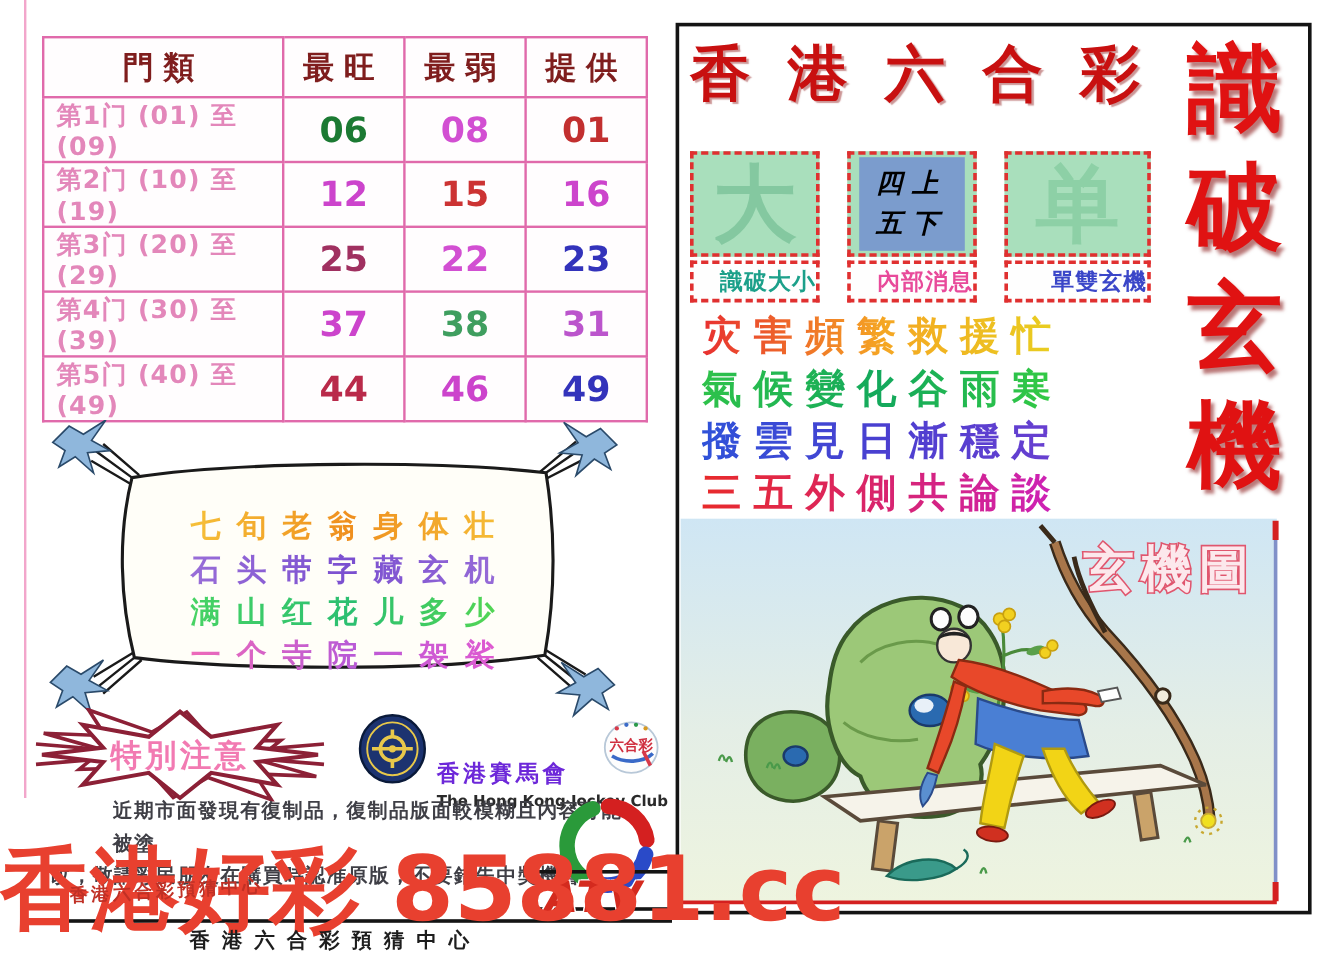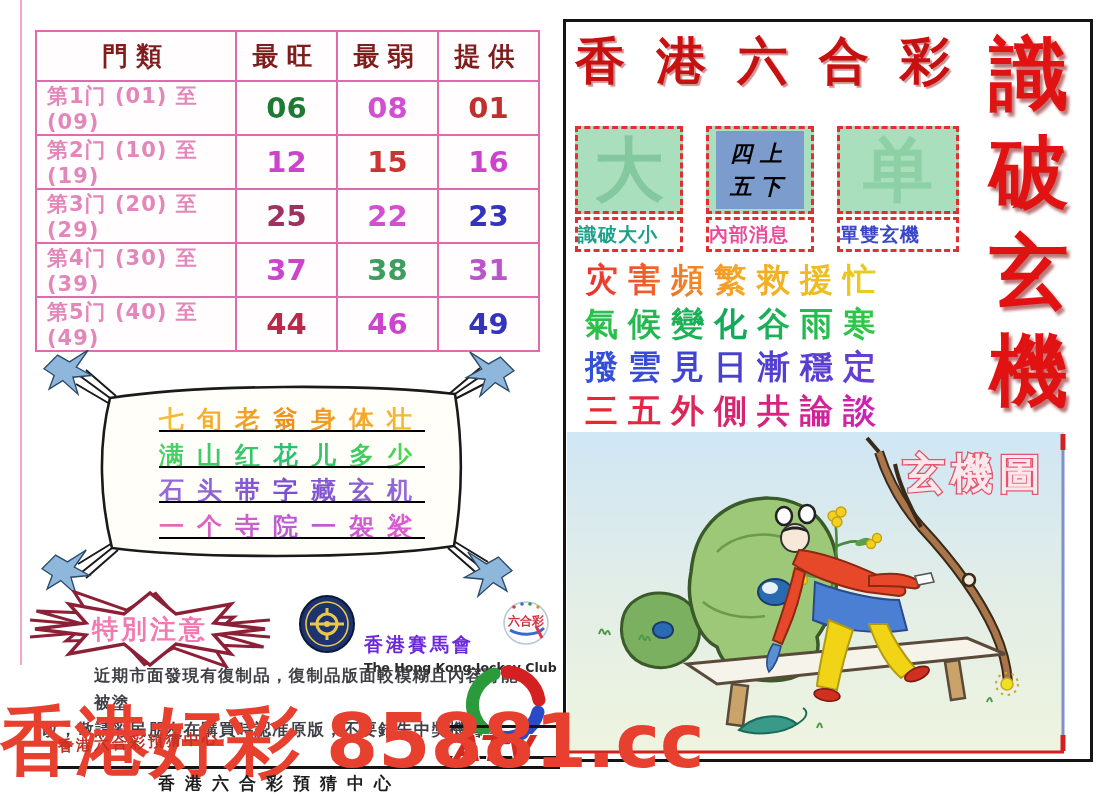--- a/index.html
+++ b/index.html
@@ -47,21 +47,21 @@
   .vertical-title span { display:block; font-family:"DejaVu Serif","Liberation Serif",serif;
     font-size:79px; line-height:99px; font-weight:900; color:#e01212;
     text-shadow:3px 4px 3px rgba(130,10,10,.55); }
 
   .hint-boxes { display:flex; justify-content:space-between; width:384px; }
   .mbox { display:flex; flex-direction:column; }
   .mmain { height:88px; border:3px dashed #e03030; background:#a9dfbc; display:flex; align-items:center; justify-content:center; }
   .mmain .bigchar { font-size:70px; font-weight:900; line-height:80px; }
   .inner-blue { width:86%; height:78px; background:#7b9ccd; display:flex; flex-direction:column; align-items:center; justify-content:center; }
   .inner-blue div { font-size:22px; font-weight:900; letter-spacing:8px; line-height:33px; color:#000000;font-style:italic; }
-  .mlabel { margin-top:3px; border:3px dashed #e03030; background:#fefefe; text-align:left;
+  .mlabel { margin-top:3px; border:3px dashed #e03030; background:#fefefe; text-align:right;
     font-size:19px; font-weight:900; letter-spacing:1px; padding:2px 0 1px; }
 
   .rpoem-line { font-size:33px; font-weight:900; letter-spacing:10px; line-height:43.5px; white-space:nowrap;
     font-family:"DejaVu Serif","Liberation Serif",serif; }
 
   .vline-pink { width:2px; background:#f2a6cb; }
 </style>
 </head>
 <body>
 
@@ -126,24 +126,24 @@
     </g>
 
     <path d="M70,48 C160,34 330,34 415,44 C424,100 422,150 414,196 C320,210 150,208 72,198 C60,150 58,96 70,48 Z" fill="#fffef8" stroke="#1a1a1a" stroke-width="2.6"></path>
 
     <use href="#swallow" transform="translate(4,0) scale(0.85)"></use>
     <use href="#swallow" transform="translate(474,2) scale(-0.85,0.85)"></use>
     <use href="#swallow" transform="translate(2,200) scale(0.85)"></use>
     <use href="#swallow" transform="translate(472,202) scale(-0.85,0.85)"></use>
   </svg>
 
-  <div class="abs" style="left:152px; top:402px; width:280px;text-decoration:underline;">
+  <div class="abs" style="left:152px; top:421px; width:280px;">
       <div class="bpoem-line grad" style="background-image: linear-gradient(90deg, rgb(246, 194, 58), rgb(239, 143, 30), rgb(246, 194, 58));">七旬老翁身体壮</div>
+      <div class="bpoem-line grad" style="background-image: linear-gradient(90deg, rgb(154, 111, 216), rgb(122, 79, 208), rgb(154, 111, 216));">石头带字藏玄机</div>
       <div class="bpoem-line grad" style="background-image: linear-gradient(90deg, rgb(73, 212, 99), rgb(43, 191, 113), rgb(88, 217, 79));">满山红花儿多少</div>
-      <div class="bpoem-line grad" style="background-image: linear-gradient(90deg, rgb(154, 111, 216), rgb(122, 79, 208), rgb(154, 111, 216));">石头带字藏玄机</div>
       <div class="bpoem-line grad" style="background-image: linear-gradient(90deg, rgb(240, 106, 184), rgb(185, 90, 214), rgb(229, 90, 208));">一个寺院一袈裟</div>
     </div>
 
   <svg class="abs" style="left:28px; top:590px;" width="244" height="78" viewBox="0 0 244 78">
     <g stroke="#8c2036" stroke-width="3" fill="none">
       <path d="M2,30 L62,35 M2,47 L62,42 M182,35 L242,30 M182,42 L242,47"></path>
       <polygon transform="rotate(9 122 39)" points="237,39 186,45 203,64 148,54 122,75 96,54 41,64 58,45 7,39 58,33 41,14 96,24 122,3 148,24 203,14 186,33"></polygon>
     </g>
     <polygon points="237,39 186,45 203,64 148,54 122,75 96,54 41,64 58,45 7,39 58,33 41,14 96,24 122,3 148,24 203,14 186,33" fill="#ffffff" stroke="#8c2036" stroke-width="3.4"></polygon>
     <text x="122" y="48" text-anchor="middle" class="burst-text">特別注意</text>

